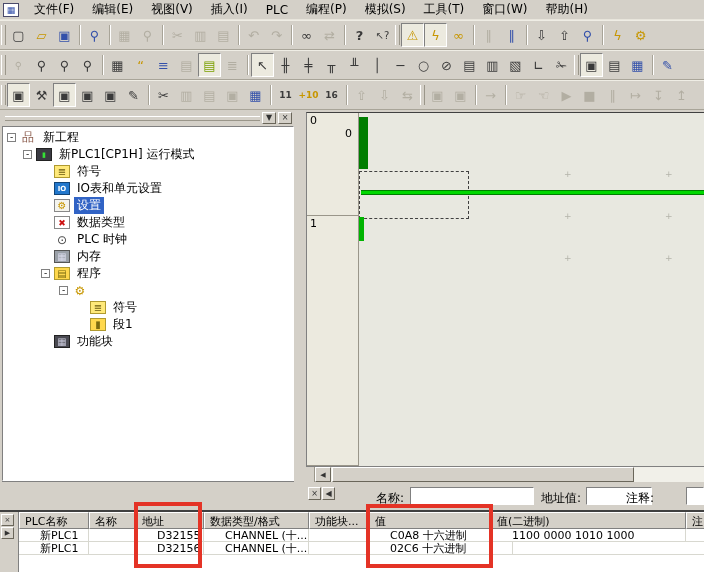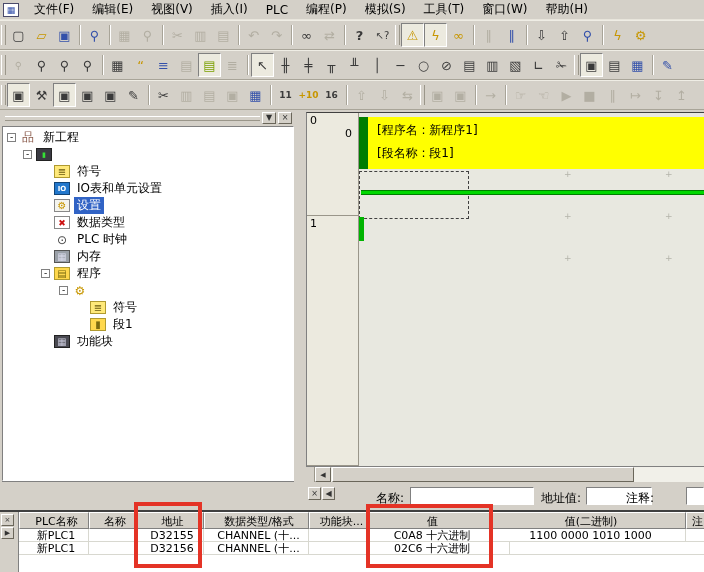--- a/index.html
+++ b/index.html
@@ -108,26 +108,26 @@
             border:1px solid; border-color:#808080 #fff #fff #808080; font:11px "DejaVu Sans",sans-serif; padding:0 2px; }
 
   
   .wtable { position:absolute; left:0; top:510px; width:704px; height:62px; background:#d4d0c8;
             border-top:2px solid #404040; }
   .wside { position:absolute; left:0; top:0; width:18px; height:60px; background:#d4d0c8; }
   .wside .mbtn3 { position:absolute; left:1px; width:13px; height:12px; background:#d4d0c8;
                   border:1px solid; border-color:#fff #6a665a #6a665a #fff;
                   font-size:7px; line-height:10px; text-align:center; color:#333; }
   .grid { position:absolute; left:18px; top:0; width:686px; height:60px; background:#fff;
-          border-left:1px solid #808080;text-align:center; }
+          border-left:1px solid #808080; }
   .hrow { display:flex; height:17px; }
   .hcell { background:#d4d0c8; border:1px solid; border-color:#fff #808080 #808080 #fff;
            font-size:11px; padding:1px 0 0 5px; overflow:hidden; white-space:nowrap; flex:0 0 auto; }
   .drow { display:flex; height:13px; border-bottom:1px solid #d8d8d0; }
-  .dcell { font-size:11px; line-height:13px; padding-left:5px; overflow:hidden; white-space:nowrap;
+  .dcell { font-size:11px; line-height:13px; padding-left:21px; overflow:hidden; white-space:nowrap;
            border-right:1px solid #d8d8d0; flex:0 0 auto; }
   .c0{width:70px}.c1{width:47px}.c2{width:68px}.c3{width:105px}.c4{width:60px}.c5{width:122px}.c6{width:195px}.c7{width:19px}
 
   
   .redbox { position:absolute; border:4px solid #e43326; z-index:9; pointer-events:none; }
   #redbox-address { left:134px; top:502px; width:68px; height:66px; }
   #redbox-value   { left:366px; top:504px; width:127px; height:64px; }
 </style>
 </head>
 <body>
@@ -269,20 +269,21 @@
 
   <div class="treebox">
     <div class="trow" style="padding-left:4px">
       <span class="exp">-</span>
       <span class="ticon i-proj">品</span>
       <span class="tlabel">新工程</span>
     </div>
     <div class="trow" style="padding-left:20px">
       <span class="exp">-</span>
       <span class="ticon i-plc">▮</span>
+      <span class="tlabel">新PLC1[CP1H] 运行模式</span>
     </div>
     <div class="trow" style="padding-left:38px">
       <span class="exp hid"></span>
       <span class="ticon i-sym">≣</span>
       <span class="tlabel">符号</span>
     </div>
     <div class="trow" style="padding-left:38px">
       <span class="exp hid"></span>
       <span class="ticon i-io">IO</span>
       <span class="tlabel">IO表和单元设置</span>
@@ -339,24 +340,20 @@
 
   <div class="ladder">
     <div class="rungbox" style="top:0;height:103px">
       <span class="rnum">0</span>
       <span class="rstep">0</span>
     </div>
     <div class="rungbox" style="top:103px;height:250px">
       <span class="rnum">1</span>
     </div>
     <div class="busbar"></div>
-    <div class="ycomment">
-      <span class="l1">[程序名 : 新程序1]</span>
-      <span class="l2">[段名称 : 段1]</span>
-    </div>
     <div class="dashsel"></div>
     <div class="runghline"></div>
     <span class="gplus" style="left:257px;top:57px">+</span>
     <span class="gplus" style="left:358px;top:57px">+</span>
     <span class="gplus" style="left:257px;top:99px">+</span>
     <span class="gplus" style="left:358px;top:99px">+</span>
     <span class="gplus" style="left:257px;top:141px">+</span>
     <span class="gplus" style="left:358px;top:141px">+</span>
     <div class="rail1"></div>
   </div>

